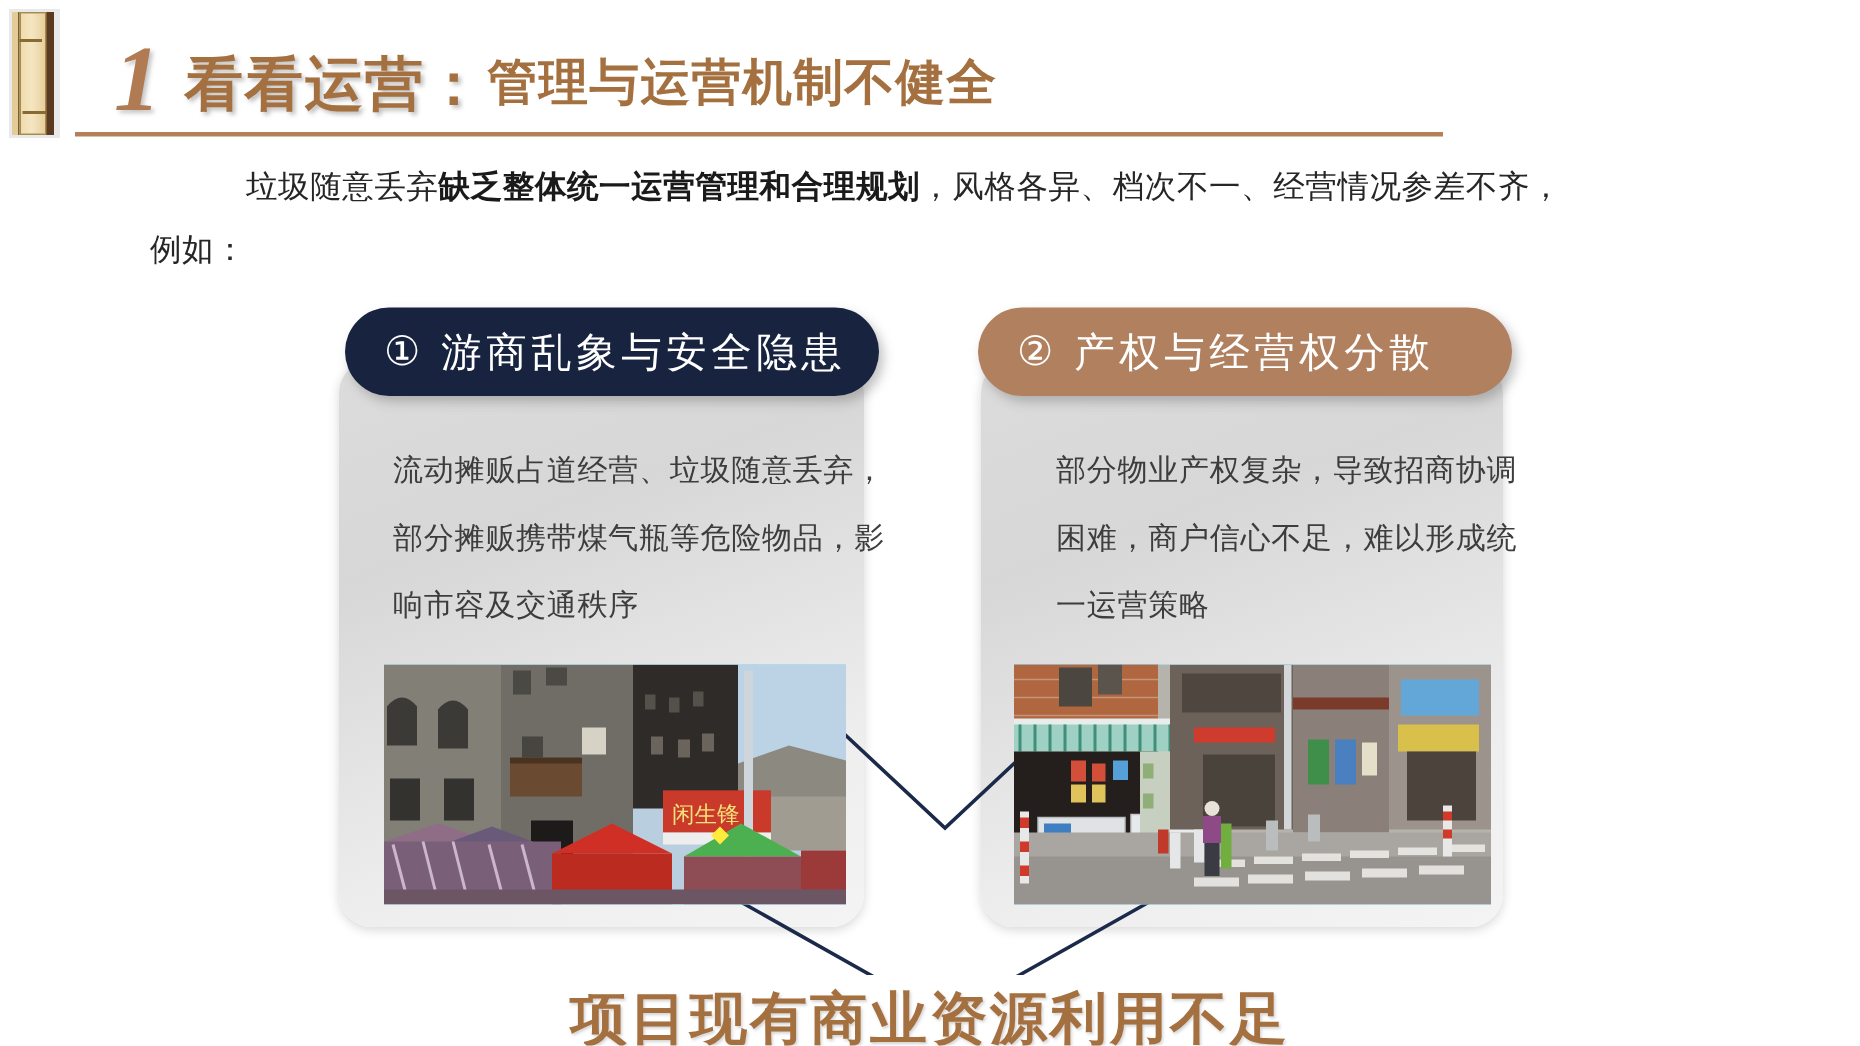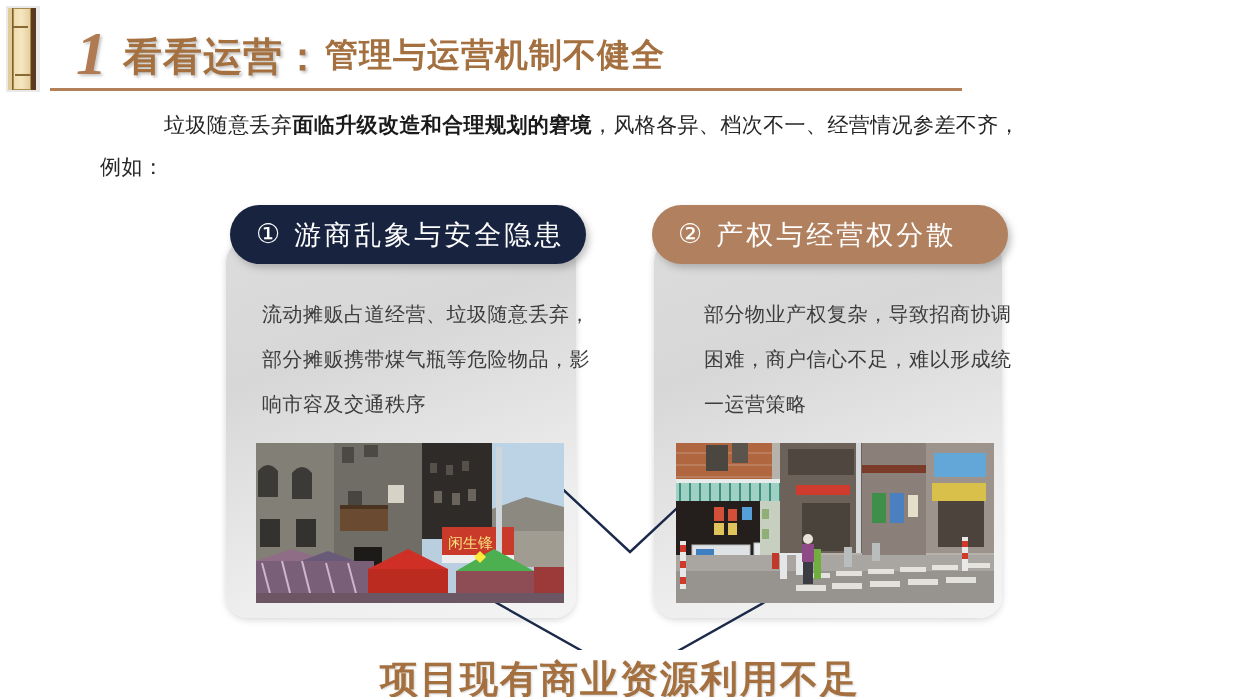--- a/index.html
+++ b/index.html
@@ -96,21 +96,21 @@
 
   <div class="title-row">
     <span class="numeral">1</span>
     <span class="title-main">看看运营：</span>
     <span class="title-sub">管理与运营机制不健全</span>
   </div>
   <div class="title-rule"></div>
 
   <div class="para">
     <span class="l">
-      <span class="indent"></span><span>垃圾随意丢弃</span><b>面临升级改造和合理规划的窘境</b><span>，风格各异、档次不一、经营情况参差不齐，</span>
+      <span class="indent"></span><span>垃圾随意丢弃</span><b>缺乏整体统一运营管理和合理规划</b><span>，风格各异、档次不一、经营情况参差不齐，</span>
     </span>
     <span class="l">例如：</span>
   </div>
 
   <div class="card card1"></div>
 
   <div class="card card2"></div>
 
   <svg class="arrow-svg" viewBox="0 0 320 220">
     <polyline points="85,52 160,122 235,52" fill="none" stroke="#1b2a4a" stroke-width="2.4"></polyline>

